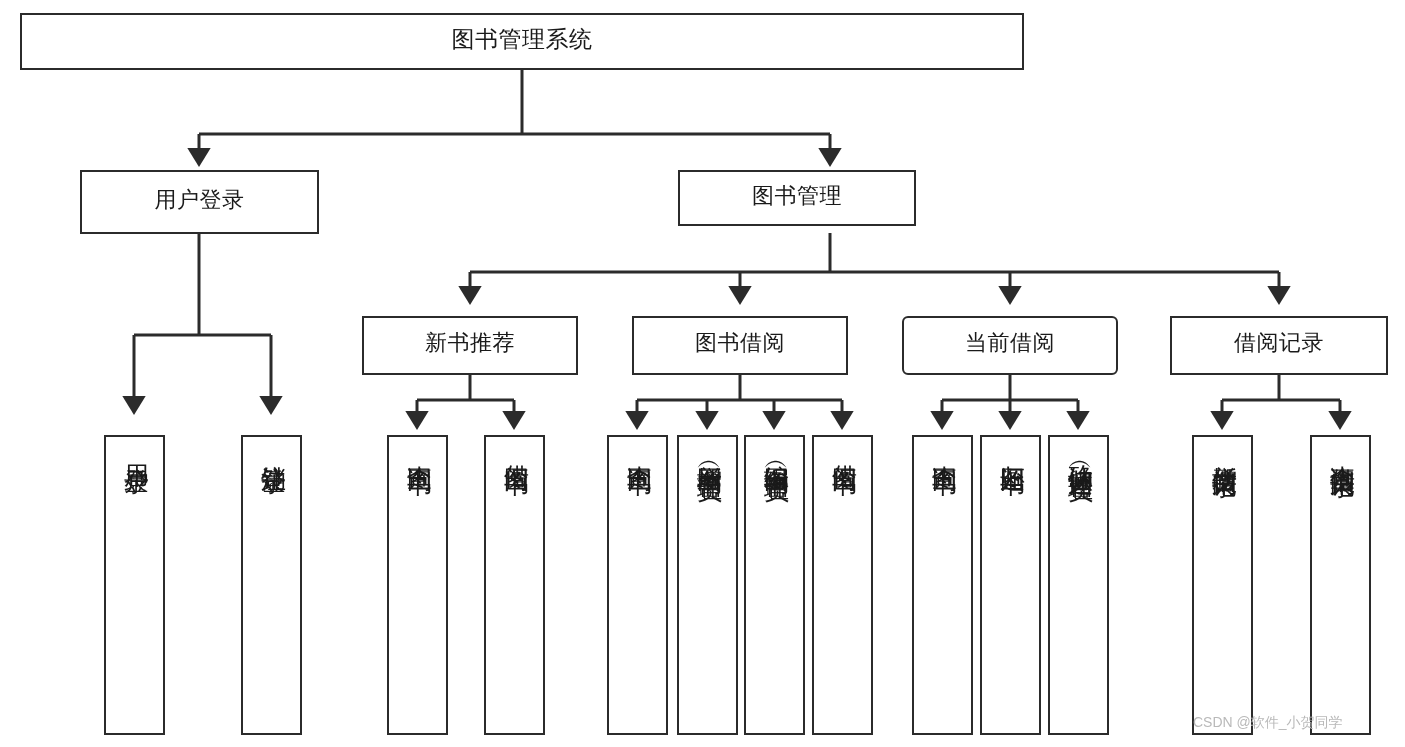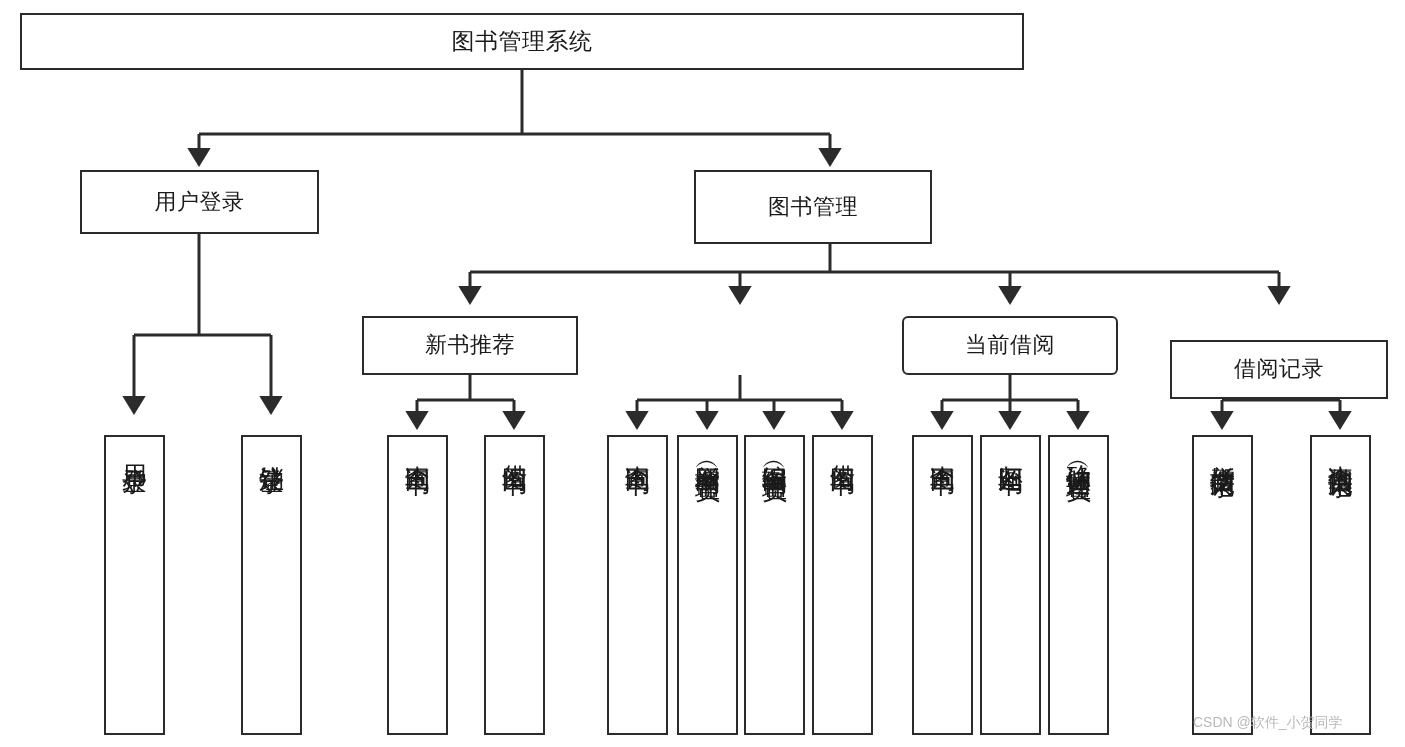--- a/index.html
+++ b/index.html
@@ -33,20 +33,21 @@
     display: flex;
     align-items: center;
     justify-content: center;
     text-align: center;
     color: #1a1a1a;
   }
   .node .label {
     display: block;
     line-height: 1.12;
     letter-spacing: 0.5px;
+    font-family: Liberation Mono, monospace;
   }
   
   .node.h .label {
     font-size: 22px;
     white-space: nowrap;
   }
   .node.root .label { font-size: 23px; }
   
   .node.v {
     align-items: flex-start;
@@ -124,31 +125,34 @@
     </g>
   </svg>
 
   <div class="node h root" style="left:20px; top:13px; width:1004px; height:57px;">
     <span class="label">图书管理系统</span>
   </div>
 
   <div class="node h" style="left:80px; top:170px; width:239px; height:64px;">
     <span class="label">用户登录</span>
   </div>
-  <div class="node h" style="left:694px; top:170px; width:238px; height:74px;">
+  <div class="node h" style="left:678px; top:170px; width:238px; height:56px;">
     <span class="label">图书管理</span>
   </div>
 
   <div class="node h" style="left:362px; top:316px; width:216px; height:59px;text-align:center;">
     <span class="label">新书推荐</span>
   </div>
+  <div class="node h" style="left:632px; top:316px; width:216px; height:59px;">
+    <span class="label">图书借阅</span>
+  </div>
   <div class="node h" style="left:902px; top:316px; width:216px; height:59px;border-radius:6px;">
     <span class="label">当前借阅</span>
   </div>
-  <div class="node h" style="left:1170px; top:316px; width:218px; height:59px;margin-top:24px;">
+  <div class="node h" style="left:1170px; top:316px; width:218px; height:59px;">
     <span class="label">借阅记录</span>
   </div>
 
   <div class="node v" style="left:104px; top:435px; width:61px; height:300px;">
     <span class="label">用户登录</span>
   </div>
   <div class="node v" style="left:241px; top:435px; width:61px; height:300px;">
     <span class="label">注销登录</span>
   </div>
 

